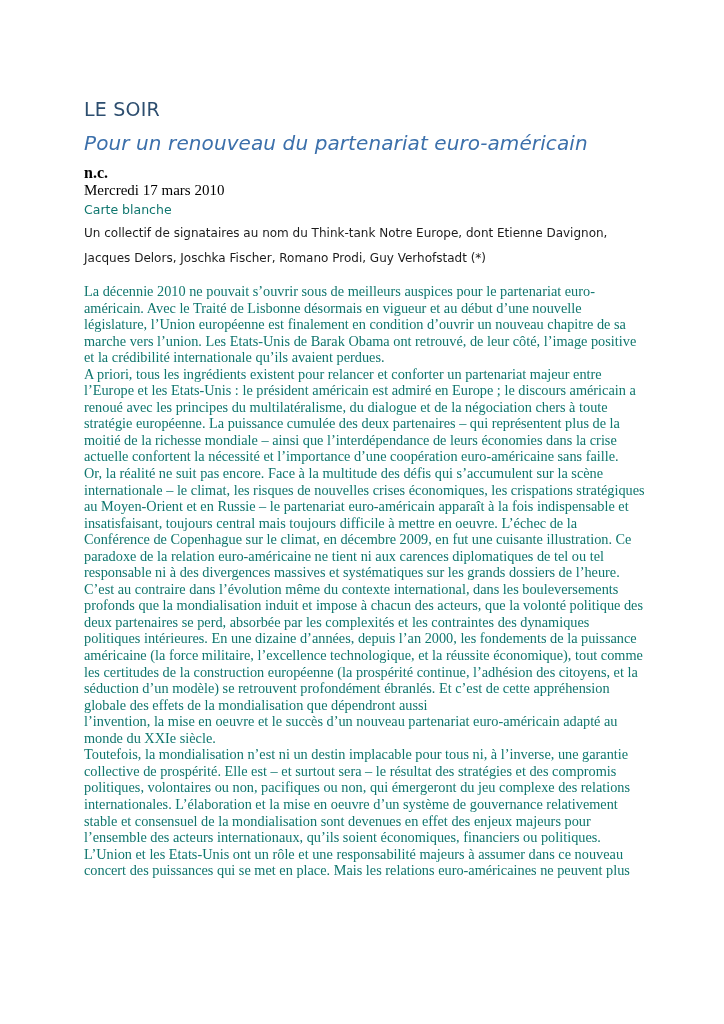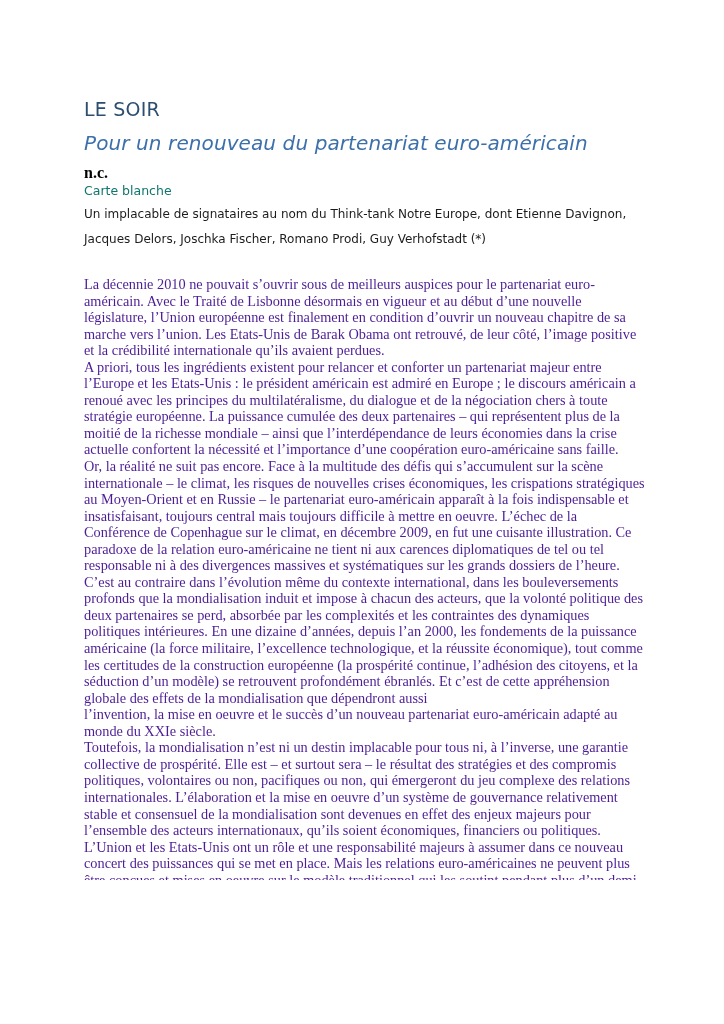--- a/index.html
+++ b/index.html
@@ -58,49 +58,50 @@
   .byline {
     font-family: "DejaVu Sans", sans-serif;
     font-size: 12px;
     line-height: 25px;
     color: #1c1c1c;
     max-width: 580px;
     margin: 1px 0 0 0;
   }
   
   .article-body {
-    margin-top: 24px;
+    margin-top: 12px;
     max-width: 562px;
     font-family: "Liberation Serif", serif;
     font-size: 14.3px;
     line-height: 16.55px;
-    color: #4c1d95;
+    color: #0f766e;
     text-align: left;
   }
   .article-body p {
     margin: 0;
     padding: 0;
   }
 </style>
 </head>
 <body>
 
 <div class="page">
 
   <header>
     <div class="publication">LE SOIR</div>
 
     <h1 class="article-title">Pour un renouveau du partenariat euro-américain</h1>
 
     <div class="author-code">n.c.</div>
 
+    <div class="article-date">Mercredi 17 mars 2010</div>
 
     <div class="rubric">Carte blanche</div>
 
-    <div class="byline">Un implacable de signataires au nom du Think-tank Notre Europe, dont Etienne Davignon, Jacques Delors, Joschka Fischer, Romano Prodi, Guy Verhofstadt (*)</div>
+    <div class="byline">Un collectif de signataires au nom du Think-tank Notre Europe, dont Etienne Davignon, Jacques Delors, Joschka Fischer, Romano Prodi, Guy Verhofstadt (*)</div>
   </header>
 
   <main class="article-body">
       <p>La décennie 2010 ne pouvait s’ouvrir sous de meilleurs auspices pour le partenariat euro-américain. Avec le Traité de Lisbonne désormais en vigueur et au début d’une nouvelle législature, l’Union européenne est finalement en condition d’ouvrir un nouveau chapitre de sa marche vers l’union. Les Etats-Unis de Barak Obama ont retrouvé, de leur côté, l’image positive et la crédibilité internationale qu’ils avaient perdues.</p>
       <p>A priori, tous les ingrédients existent pour relancer et conforter un partenariat majeur entre l’Europe et les Etats-Unis : le président américain est admiré en Europe ; le discours américain a renoué avec les principes du multilatéralisme, du dialogue et de la négociation chers à toute stratégie européenne. La puissance cumulée des deux partenaires – qui représentent plus de la moitié de la richesse mondiale – ainsi que l’interdépendance de leurs économies dans la crise actuelle confortent la nécessité et l’importance d’une coopération euro-américaine sans faille.</p>
       <p>Or, la réalité ne suit pas encore. Face à la multitude des défis qui s’accumulent sur la scène internationale – le climat, les risques de nouvelles crises économiques, les crispations stratégiques au Moyen-Orient et en Russie – le partenariat euro-américain apparaît à la fois indispensable et insatisfaisant, toujours central mais toujours difficile à mettre en oeuvre. L’échec de la Conférence de Copenhague sur le climat, en décembre 2009, en fut une cuisante illustration. Ce paradoxe de la relation euro-américaine ne tient ni aux carences diplomatiques de tel ou tel responsable ni à des divergences massives et systématiques sur les grands dossiers de l’heure. C’est au contraire dans l’évolution même du contexte international, dans les bouleversements profonds que la mondialisation induit et impose à chacun des acteurs, que la volonté politique des deux partenaires se perd, absorbée par les complexités et les contraintes des dynamiques politiques intérieures. En une dizaine d’années, depuis l’an 2000, les fondements de la puissance américaine (la force militaire, l’excellence technologique, et la réussite économique), tout comme les certitudes de la construction européenne (la prospérité continue, l’adhésion des citoyens, et la séduction d’un modèle) se retrouvent profondément ébranlés. Et c’est de cette appréhension globale des effets de la mondialisation que dépendront aussi</p>
       <p>l’invention, la mise en oeuvre et le succès d’un nouveau partenariat euro-américain adapté au monde du XXIe siècle.</p>
       <p>Toutefois, la mondialisation n’est ni un destin implacable pour tous ni, à l’inverse, une garantie collective de prospérité. Elle est – et surtout sera – le résultat des stratégies et des compromis politiques, volontaires ou non, pacifiques ou non, qui émergeront du jeu complexe des relations internationales. L’élaboration et la mise en oeuvre d’un système de gouvernance relativement stable et consensuel de la mondialisation sont devenues en effet des enjeux majeurs pour l’ensemble des acteurs internationaux, qu’ils soient économiques, financiers ou politiques.</p>
       <p>L’Union et les Etats-Unis ont un rôle et une responsabilité majeurs à assumer dans ce nouveau concert des puissances qui se met en place. Mais les relations euro-américaines ne peuvent plus être conçues et mises en oeuvre sur le modèle traditionnel qui les soutint pendant plus d’un demi-siècle. C’est pourquoi, rassemblé à l’initiative du think-tank Notre Europe, le Groupe de Haut Niveau sur l’avenir du partenariat euro-américain, composé d’anciens ministres et chefs de gouvernement européens, propose une approche nouvelle pour que le partenariat euro-américain devienne également un tremplin pour l’émergence d’un partenariat global.</p>
     </main>

